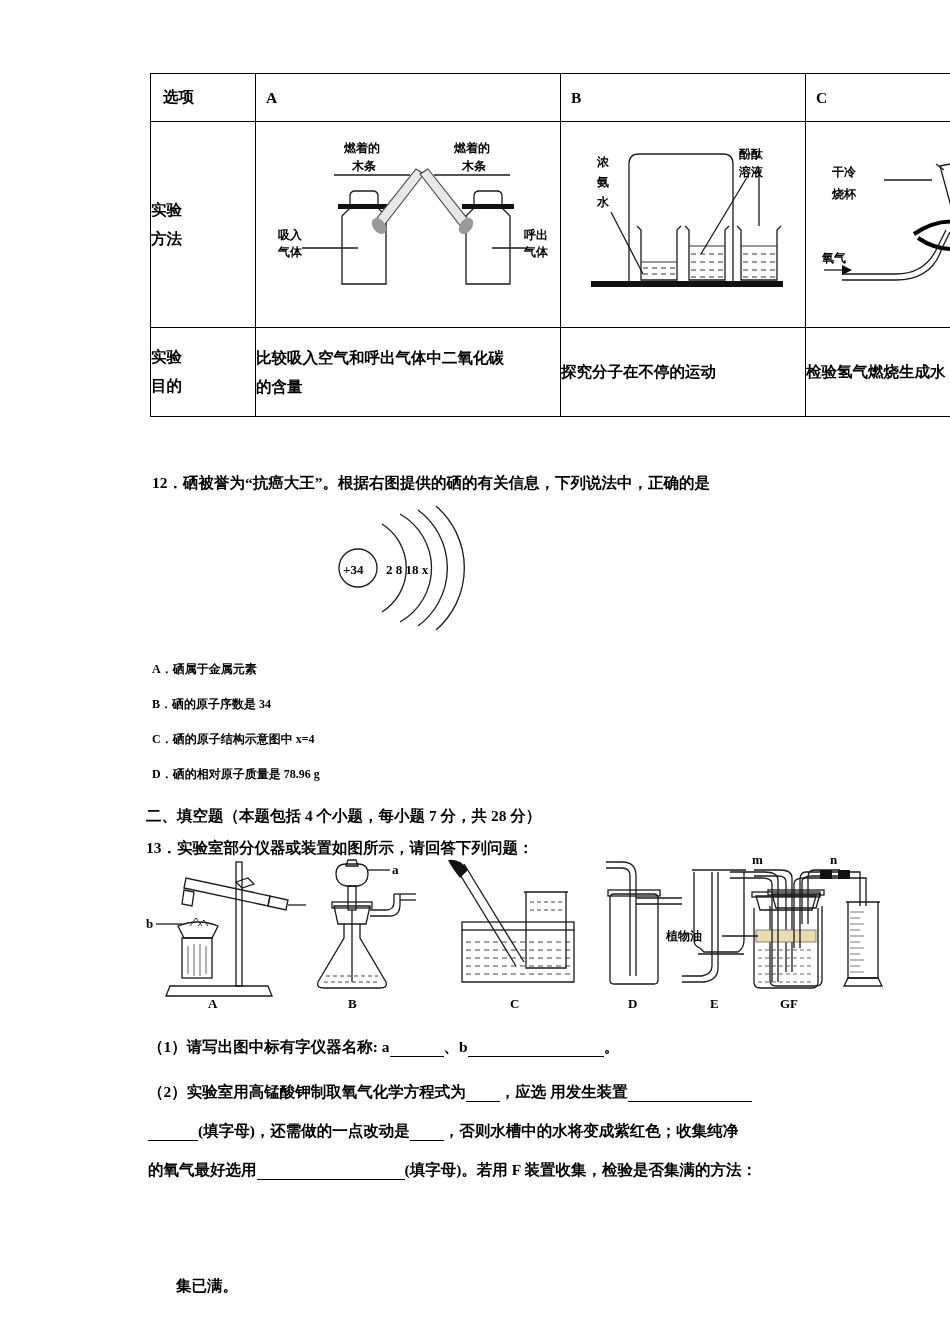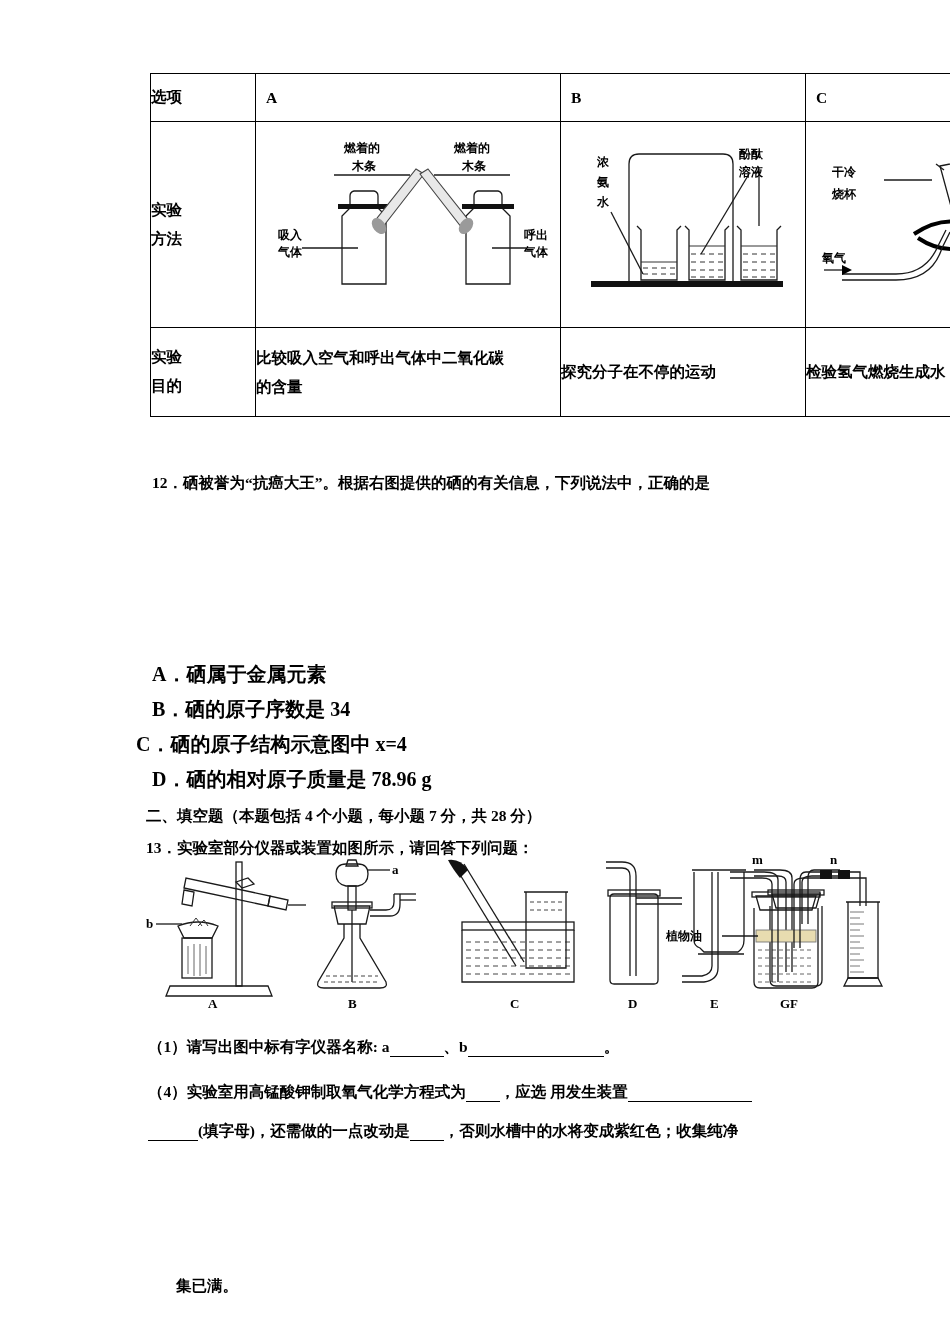--- a/index.html
+++ b/index.html
@@ -37,21 +37,21 @@
     font-size: 15.5px;
     font-weight: bold;
     font-family: "Liberation Serif", "DejaVu Serif", serif;
   }
   .col-head { width: 105px; }
   .col-a { width: 305px; }
   .col-b { width: 245px; }
   .col-c { width: 205px; }
 
   .hrow td { height: 47px; }
-  .hrow .lbl { }
+  .hrow .lbl { padding-left: 12px; }
   .hrow .opt { padding-left: 10px; font-weight: bold; }
 
   .mrow td { height: 205px; vertical-align: middle; }
   .prow td { height: 88px; vertical-align: middle; }
 
   .vlabel {
     padding-left: 12px;
     line-height: 1.85;
   }
   .purpose-text {
@@ -85,21 +85,21 @@
   .choices-row span { position: absolute; }
 
   .q-body {
     position: absolute;
     font-family: "Liberation Serif", "DejaVu Serif", serif;
     font-weight: bold;
     font-size: 15.5px;
     color: #000;
   }
 
-  .opt-line { font-size: 20px; font-weight: bold; }
+  .opt-line { font-size: 12px; font-weight: bold; }
 
   .u {
     display: inline-block;
     border-bottom: 1.4px solid #000;
     vertical-align: baseline;
   }
 
   
   .fig { position: absolute; }
   svg { display: block; overflow: visible; }
@@ -274,24 +274,35 @@
       <td class="purpose-center">探究分子在不停的运动</td>
       <td class="purpose-c">检验氢气燃烧生成水</td>
     </tr>
   </tbody>
     </table>
 
 
   <div class="tline" style="left:152px; top:473px;">12．硒被誉为“抗癌大王”。根据右图提供的硒的有关信息，下列说法中，正确的是</div>
 
 
+  <div class="fig" style="left:330px; top:510px;">
+    <svg width="160" height="118" viewBox="0 0 160 118">
+      <circle class="stroke" cx="28" cy="58" r="19"></circle>
+      <text class="enlabel" x="13" y="64" font-size="14">+34</text>
+      <path class="stroke" d="M52 14 A 52 52 0 0 1 52 102"></path>
+      <path class="stroke" d="M70 4 A 62 62 0 0 1 70 112"></path>
+      <path class="stroke" d="M88 0 A 72 72 0 0 1 88 116"></path>
+      <path class="stroke" d="M106 -4 A 82 82 0 0 1 106 120"></path>
+      <text class="enlabel" x="56" y="64" font-size="14">2 8 18 x</text>
+    </svg>
+  </div>
 
   <div class="tline opt-line" style="left:152px; top:661px;">A．硒属于金属元素</div>
   <div class="tline opt-line" style="left:152px; top:696px;">B．硒的原子序数是 34</div>
-  <div class="tline opt-line" style="left:136px; top:731px;">C．硒的原子结构示意图中 x=4</div>
+  <div class="tline opt-line" style="left:152px; top:731px;">C．硒的原子结构示意图中 x=4</div>
   <div class="tline opt-line" style="left:152px; top:766px;">D．硒的相对原子质量是 78.96 g</div>
 
   <div class="tline" style="left:146px; top:806px;">二、填空题（本题包括 4 个小题，每小题 7 分，共 28 分）</div>
   <div class="tline" style="left:146px; top:838px;text-align:center;">13．实验室部分仪器或装置如图所示，请回答下列问题：</div>
 
   <div class="fig" style="left:150px; top:858px;">
     <svg width="690" height="152" viewBox="0 0 690 152">
 
       <g>
 
@@ -490,24 +501,27 @@
         <text class="enlabel" x="-62" y="150" font-size="14">G</text>
       </g>
     </svg>
   </div>
 
   <div class="q-body" style="left:148px; top:1037px;">
     <span>（1）请写出图中标有字仪器名称: a</span><span class="u" style="width:54px;">&nbsp;</span><span>、b</span><span class="u" style="width:136px;">&nbsp;</span><span>。</span>
   </div>
 
   <div class="q-body" style="left:148px; top:1082px;">
-    <span>（4）实验室用高锰酸钾制取氧气化学方程式为</span><span class="u" style="width:34px;">&nbsp;</span><span>，应选 用发生装置</span><span class="u" style="width:124px;">&nbsp;</span>
+    <span>（2）实验室用高锰酸钾制取氧气化学方程式为</span><span class="u" style="width:34px;">&nbsp;</span><span>，应选 用发生装置</span><span class="u" style="width:124px;">&nbsp;</span>
   </div>
 
   <div class="q-body" style="left:148px; top:1121px;">
     <span class="u" style="width:50px;">&nbsp;</span><span>(填字母)，还需做的一点改动是</span><span class="u" style="width:34px;">&nbsp;</span><span>，否则水槽中的水将变成紫红色；收集纯净</span>
   </div>
 
+  <div class="q-body" style="left:148px; top:1160px;">
+    <span>的氧气最好选用</span><span class="u" style="width:148px;">&nbsp;</span><span>(填字母)。若用 F 装置收集，检验是否集满的方法：</span>
+  </div>
 
 
   <div class="q-body" style="left:148px; top:1276px;margin-left:28px;">集已满。</div>
 
 </div>
 
 </body></html>

